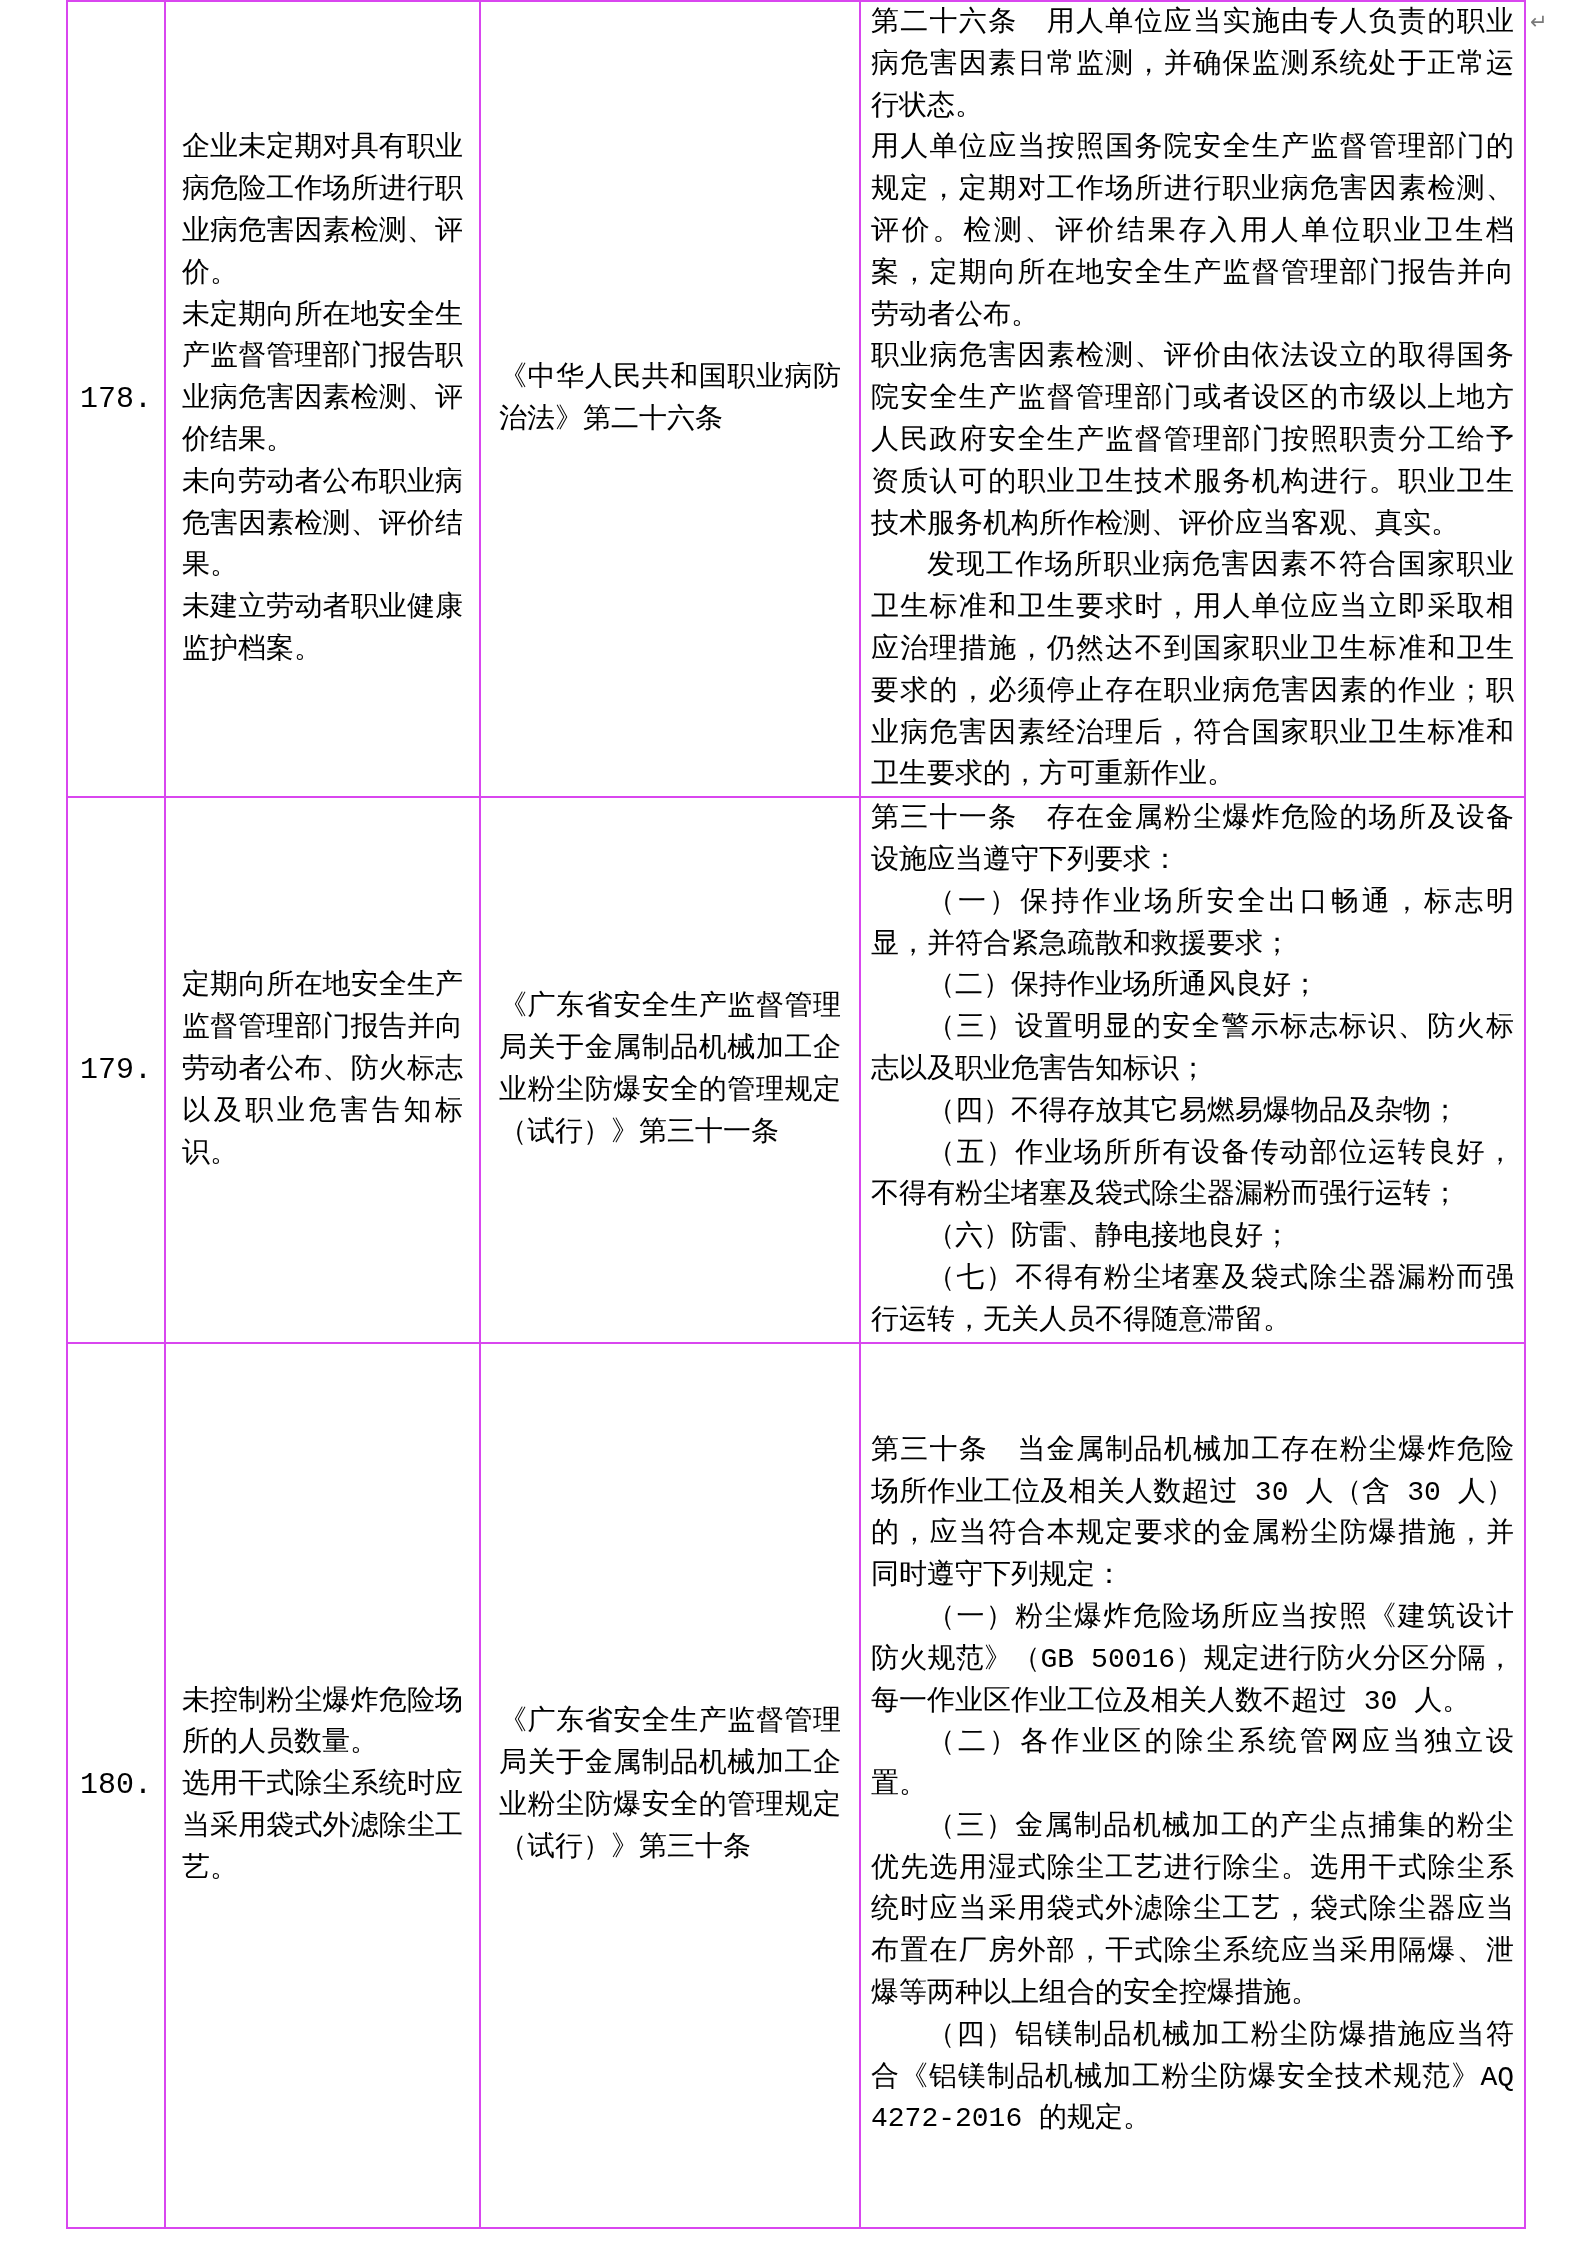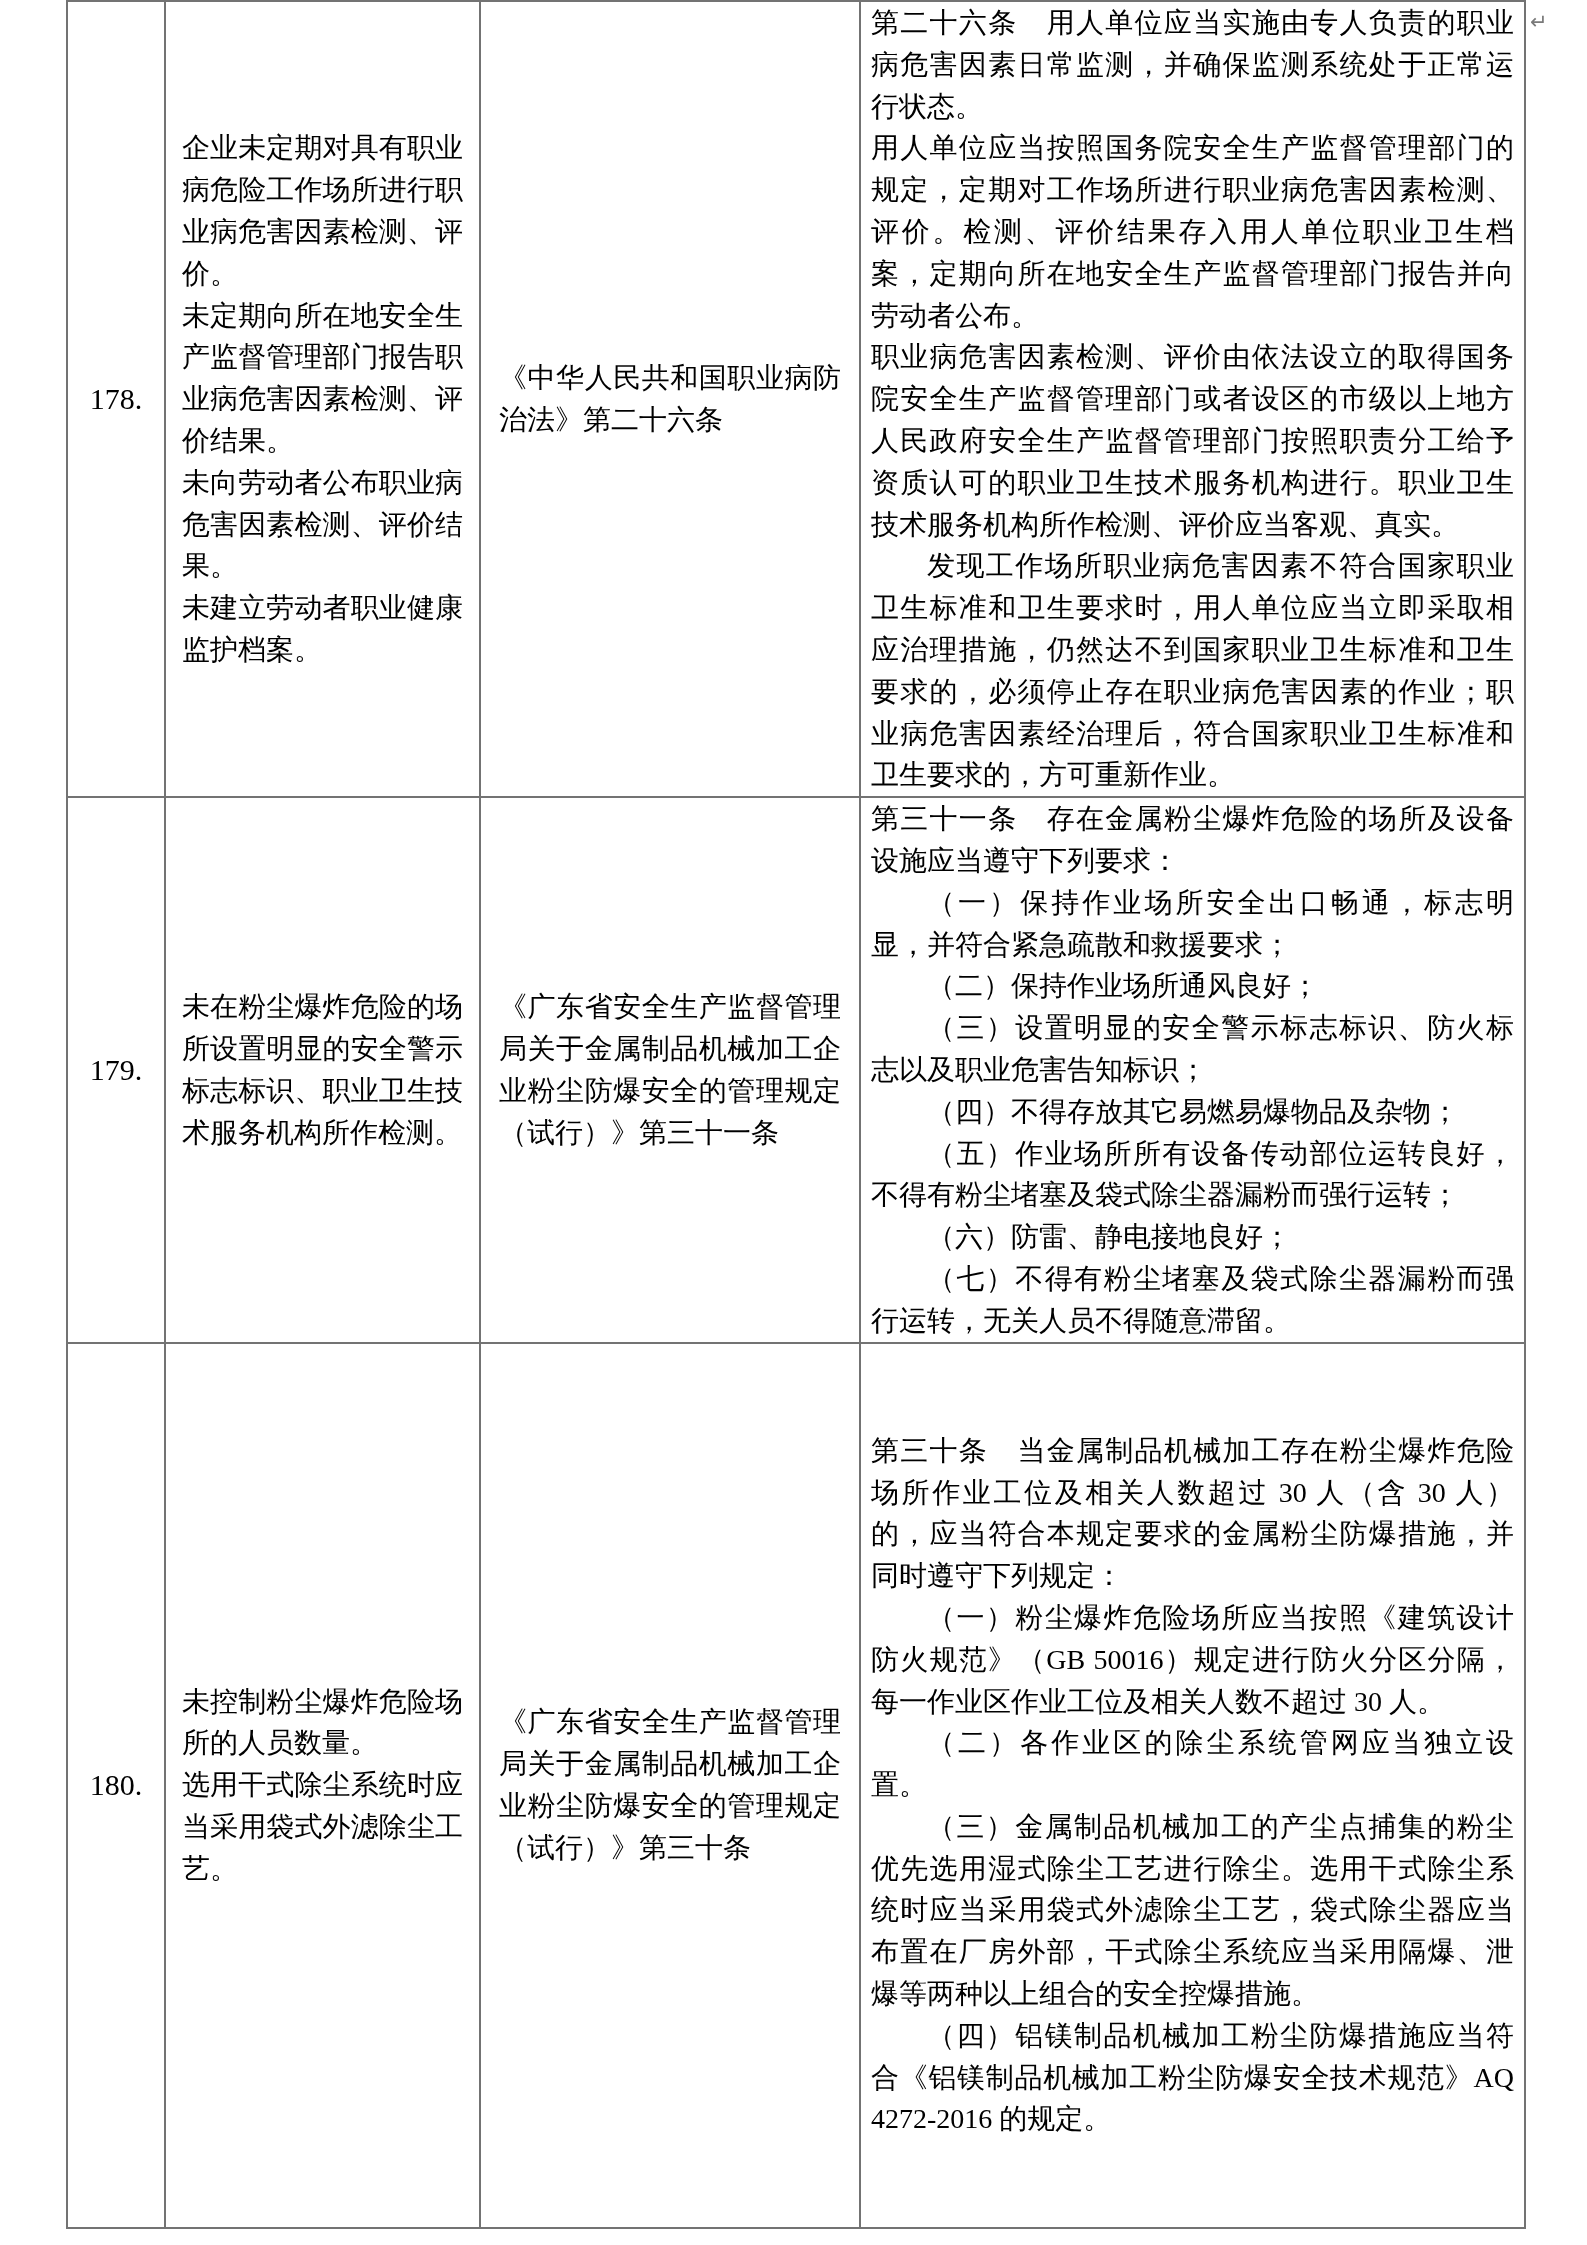--- a/index.html
+++ b/index.html
@@ -22,24 +22,25 @@
   }
   table.reg {
     position: absolute;
     left: 66px;
     top: 0px;
     width: 1458px;
     border-collapse: collapse;
     table-layout: fixed;
   }
   table.reg td {
-    border: 2px solid #737373;
+    border: 2px solid #d946ef;
     vertical-align: middle;
     box-sizing: border-box;
     overflow: hidden;
+    font-family: Liberation Mono, monospace;
   }
   .c-num   { width: 98px; }
   .c-desc  { width: 315px; }
   .c-basis { width: 380px; }
   .c-law   { width: 665px; }
   tr.r0 { height: 795px; }
   tr.r1 { height: 540px; }
   tr.r2 { height: 885px; }
   td.num {
     text-align: center;
@@ -84,21 +85,21 @@
         <td class="law">
             <p>第二十六条　用人单位应当实施由专人负责的职业病危害因素日常监测，并确保监测系统处于正常运行状态。</p>
             <p>用人单位应当按照国务院安全生产监督管理部门的规定，定期对工作场所进行职业病危害因素检测、评价。检测、评价结果存入用人单位职业卫生档案，定期向所在地安全生产监督管理部门报告并向劳动者公布。</p>
             <p>职业病危害因素检测、评价由依法设立的取得国务院安全生产监督管理部门或者设区的市级以上地方人民政府安全生产监督管理部门按照职责分工给予资质认可的职业卫生技术服务机构进行。职业卫生技术服务机构所作检测、评价应当客观、真实。</p>
             <p class="indent">发现工作场所职业病危害因素不符合国家职业卫生标准和卫生要求时，用人单位应当立即采取相应治理措施，仍然达不到国家职业卫生标准和卫生要求的，必须停止存在职业病危害因素的作业；职业病危害因素经治理后，符合国家职业卫生标准和卫生要求的，方可重新作业。</p>
           </td>
       </tr>
       <tr class="r1">
         <td class="num">179.</td>
         <td class="desc">
-            <p>未在粉尘爆炸危险的场所设置明显的安全警示标志标识、职业卫生技术服务机构所作检测。</p>
+            <p>定期向所在地安全生产监督管理部门报告并向劳动者公布、防火标志以及职业危害告知标识。</p>
           </td>
         <td class="basis">《广东省安全生产监督管理局关于金属制品机械加工企业粉尘防爆安全的管理规定（试行）》第三十一条</td>
         <td class="law">
             <p>第三十一条　存在金属粉尘爆炸危险的场所及设备设施应当遵守下列要求：</p>
             <p class="indent">（一）保持作业场所安全出口畅通，标志明显，并符合紧急疏散和救援要求；</p>
             <p class="indent">（二）保持作业场所通风良好；</p>
             <p class="indent">（三）设置明显的安全警示标志标识、防火标志以及职业危害告知标识；</p>
             <p class="indent">（四）不得存放其它易燃易爆物品及杂物；</p>
             <p class="indent">（五）作业场所所有设备传动部位运转良好，不得有粉尘堵塞及袋式除尘器漏粉而强行运转；</p>
             <p class="indent">（六）防雷、静电接地良好；</p>

